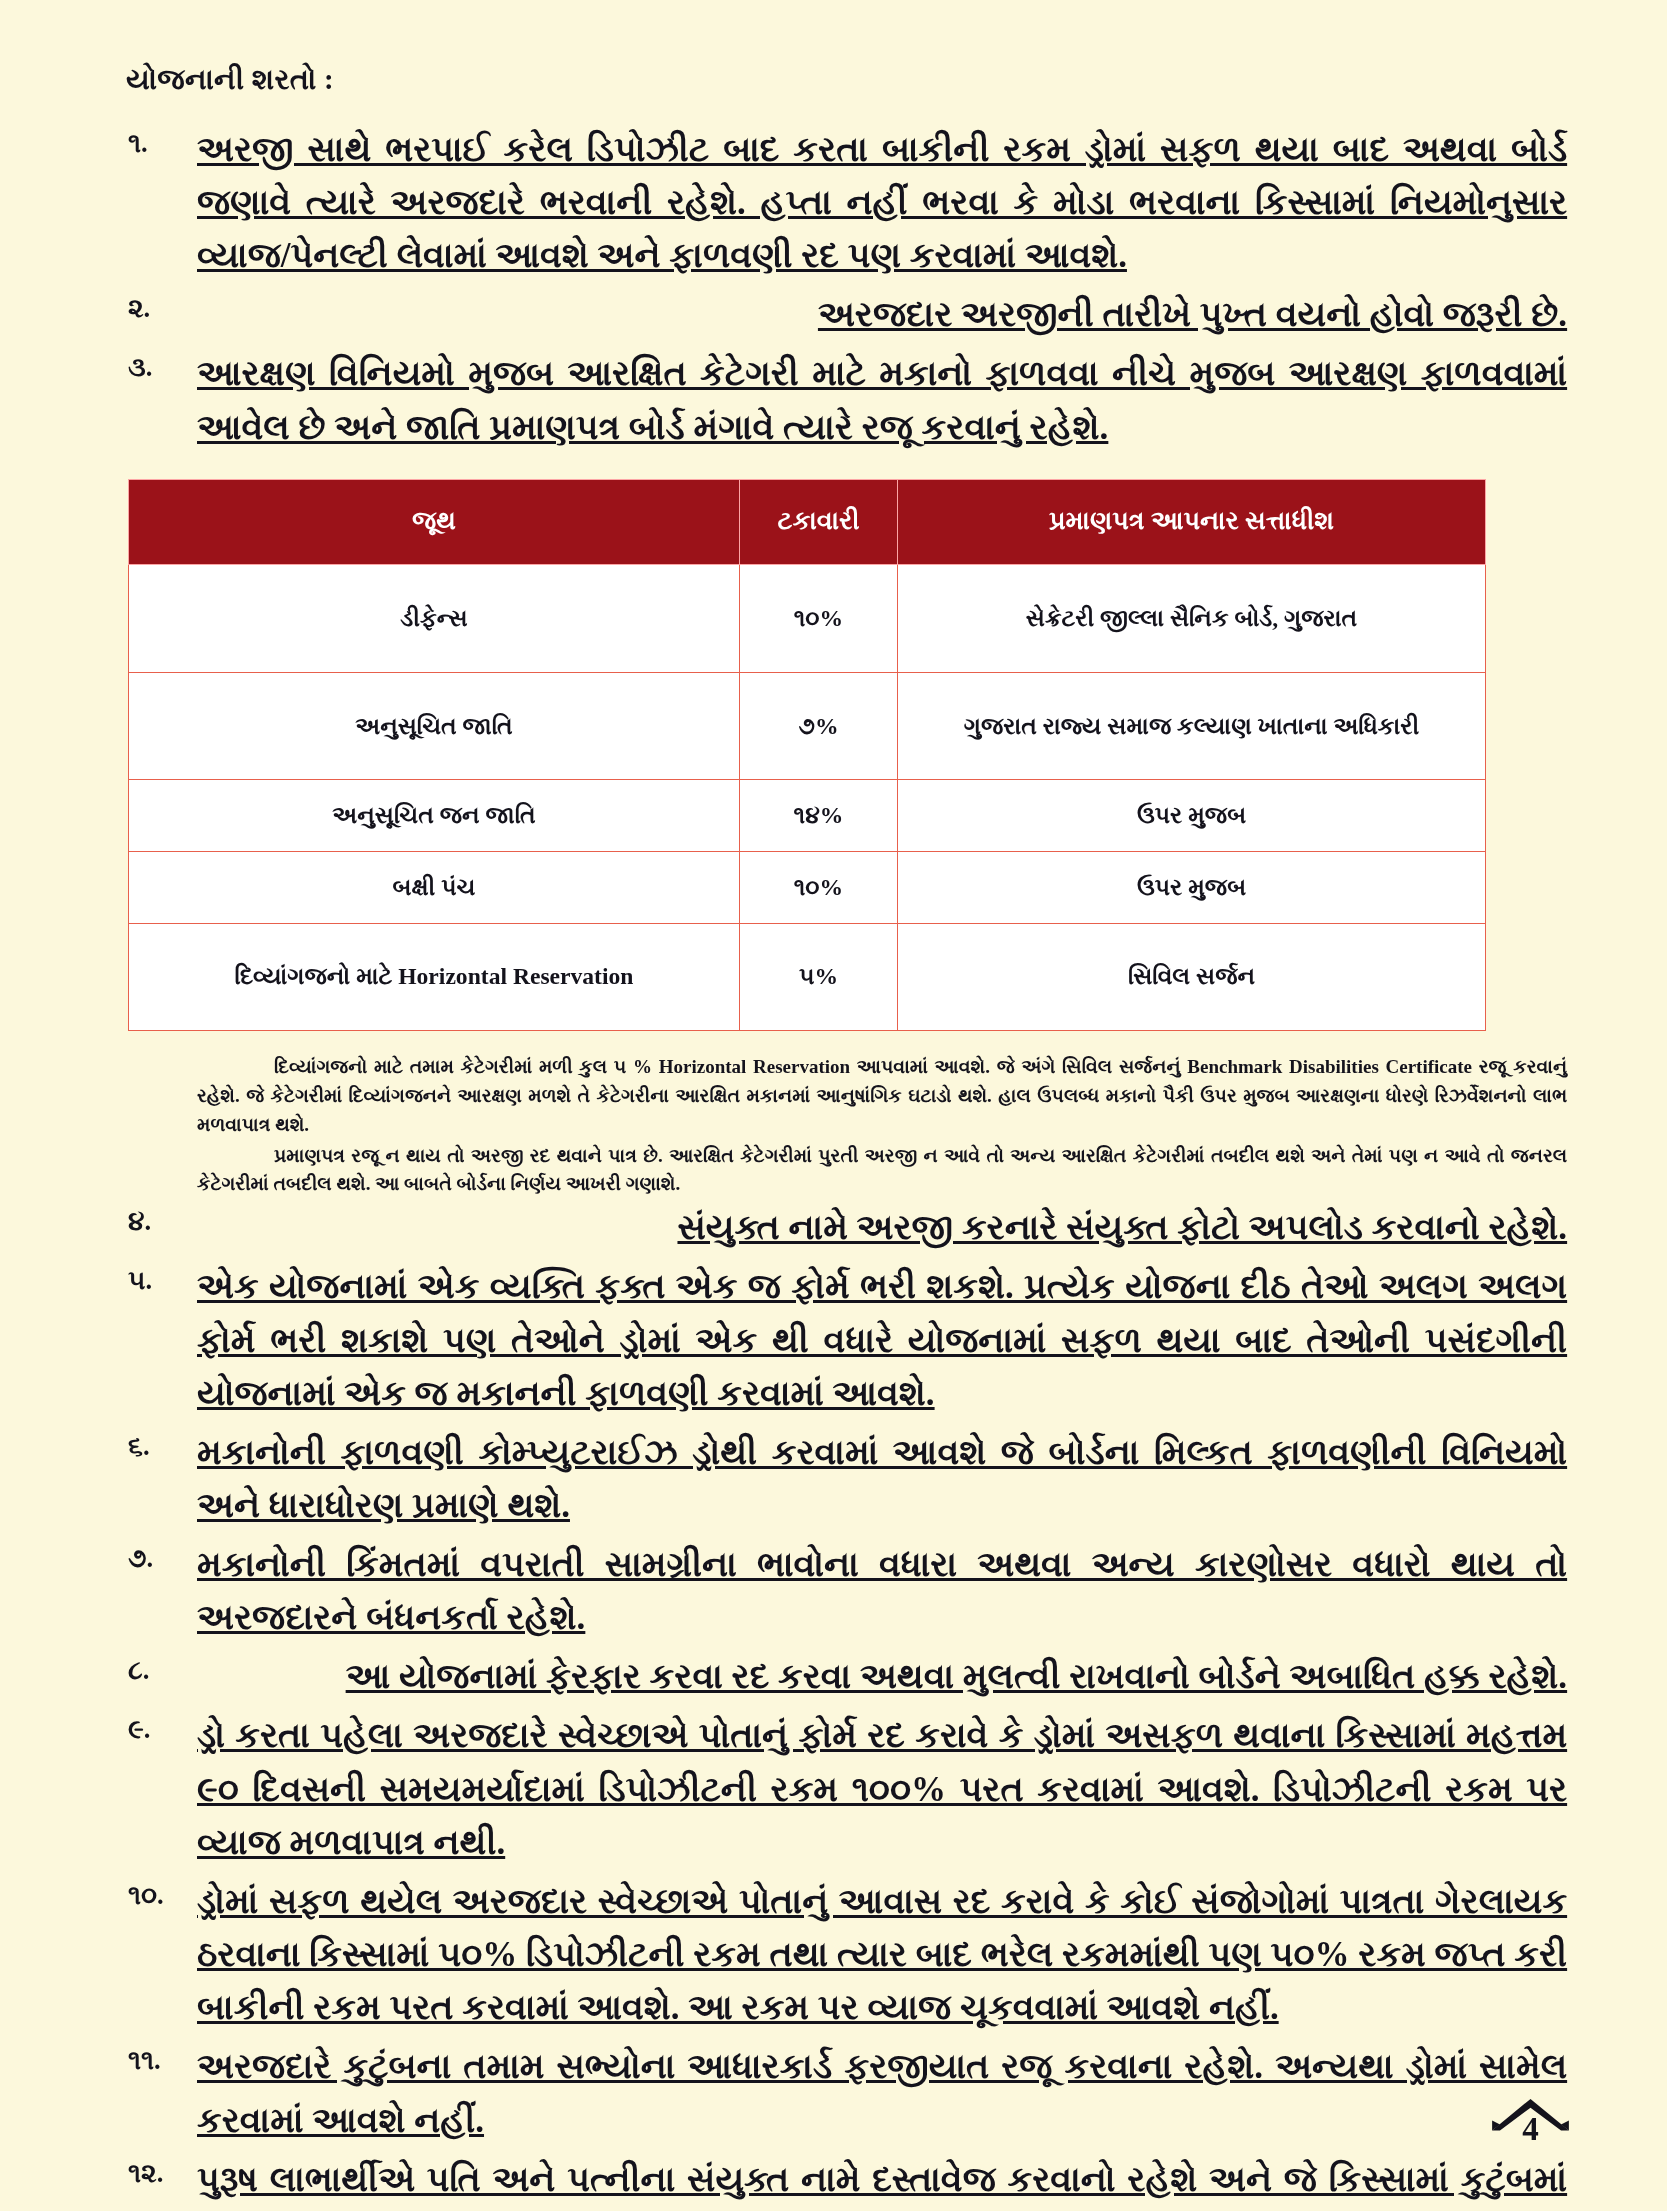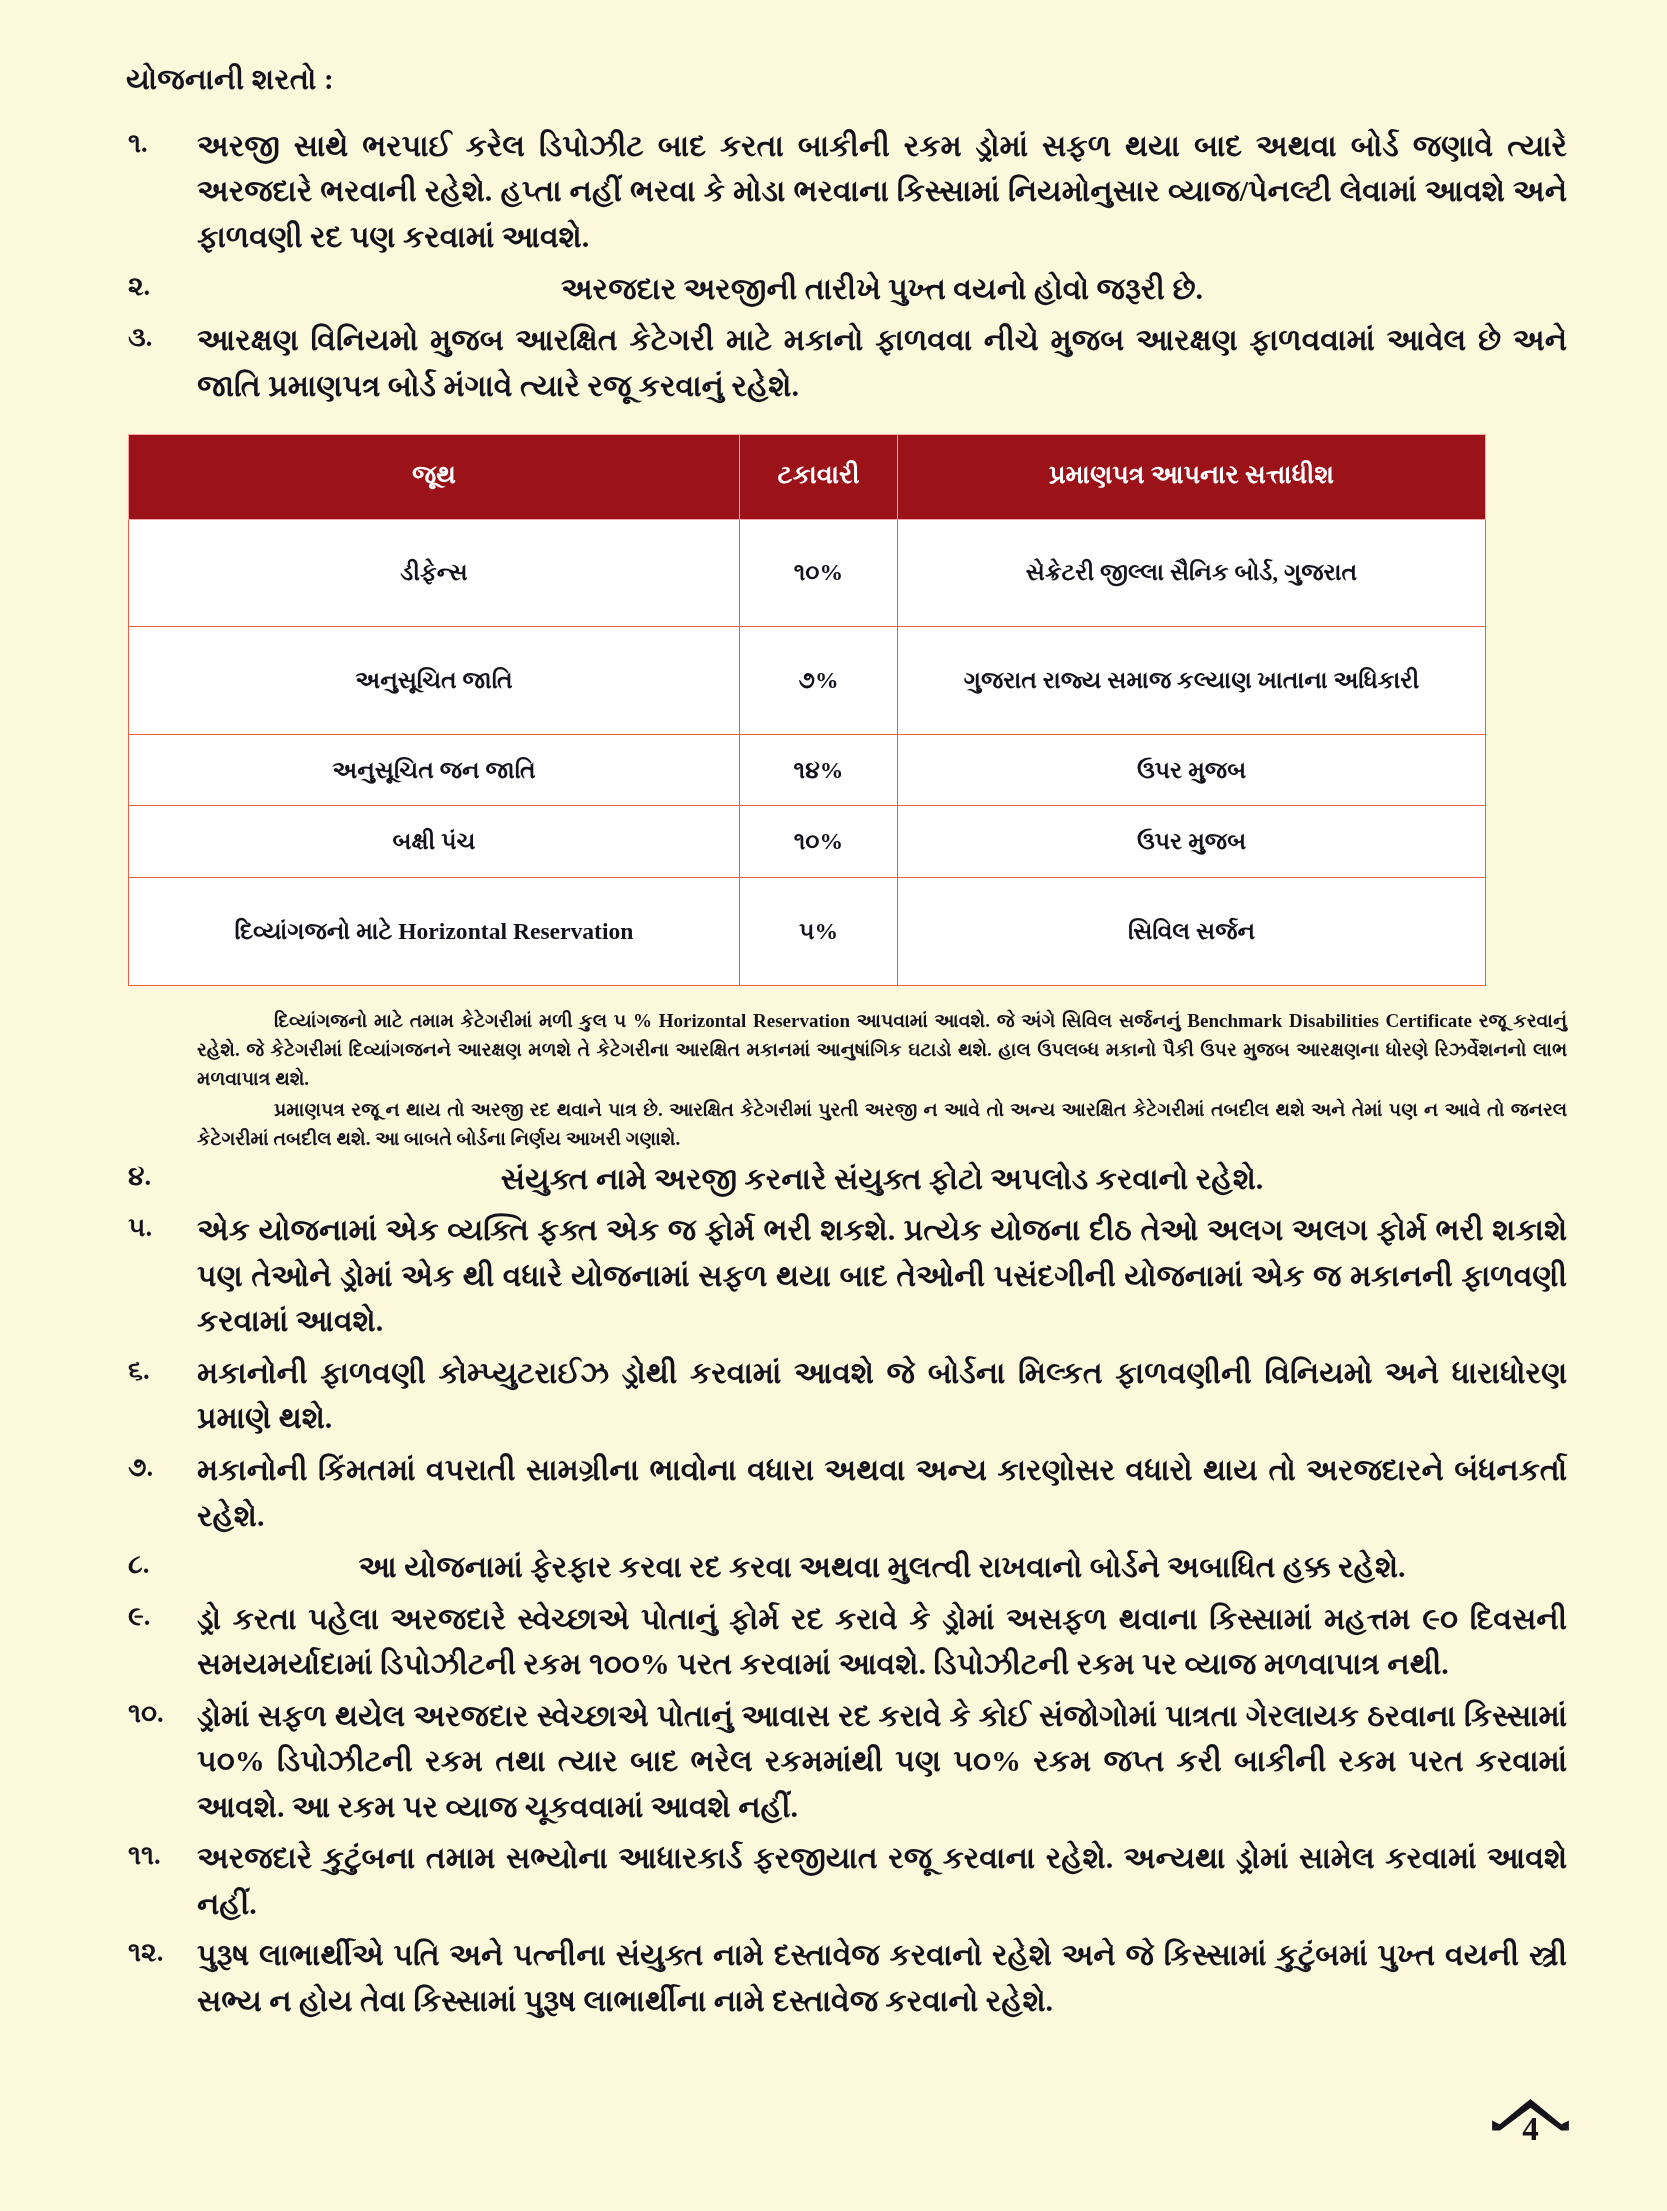--- a/index.html
+++ b/index.html
@@ -48,28 +48,29 @@
   .clause-num {
     flex: 0 0 71px;
     font-size: 26.6px;
     font-weight: bold;
     line-height: 1.52;
     padding-left: 2px;
     box-sizing: border-box;
   }
   .clause-body {
     flex: 1 1 auto;
-    font-size: 30px;
+    font-size: 35px;
     font-weight: bold;
     line-height: 1.52;
     text-align: justify;
     text-justify: inter-word;
     padding-right: 5.9px;
-  }
-  .clause-body.no-justify { text-align: center; }
+    text-decoration: underline;
+  }
+  .clause-body.no-justify { text-align: right; }
 
   
   .table-wrap {
     margin: 25.6px 0 21.7px 0;
     padding-left: 2px;
   }
   table.reservation-table {
     border-collapse: collapse;
     width: 1356px;
     table-layout: fixed;

